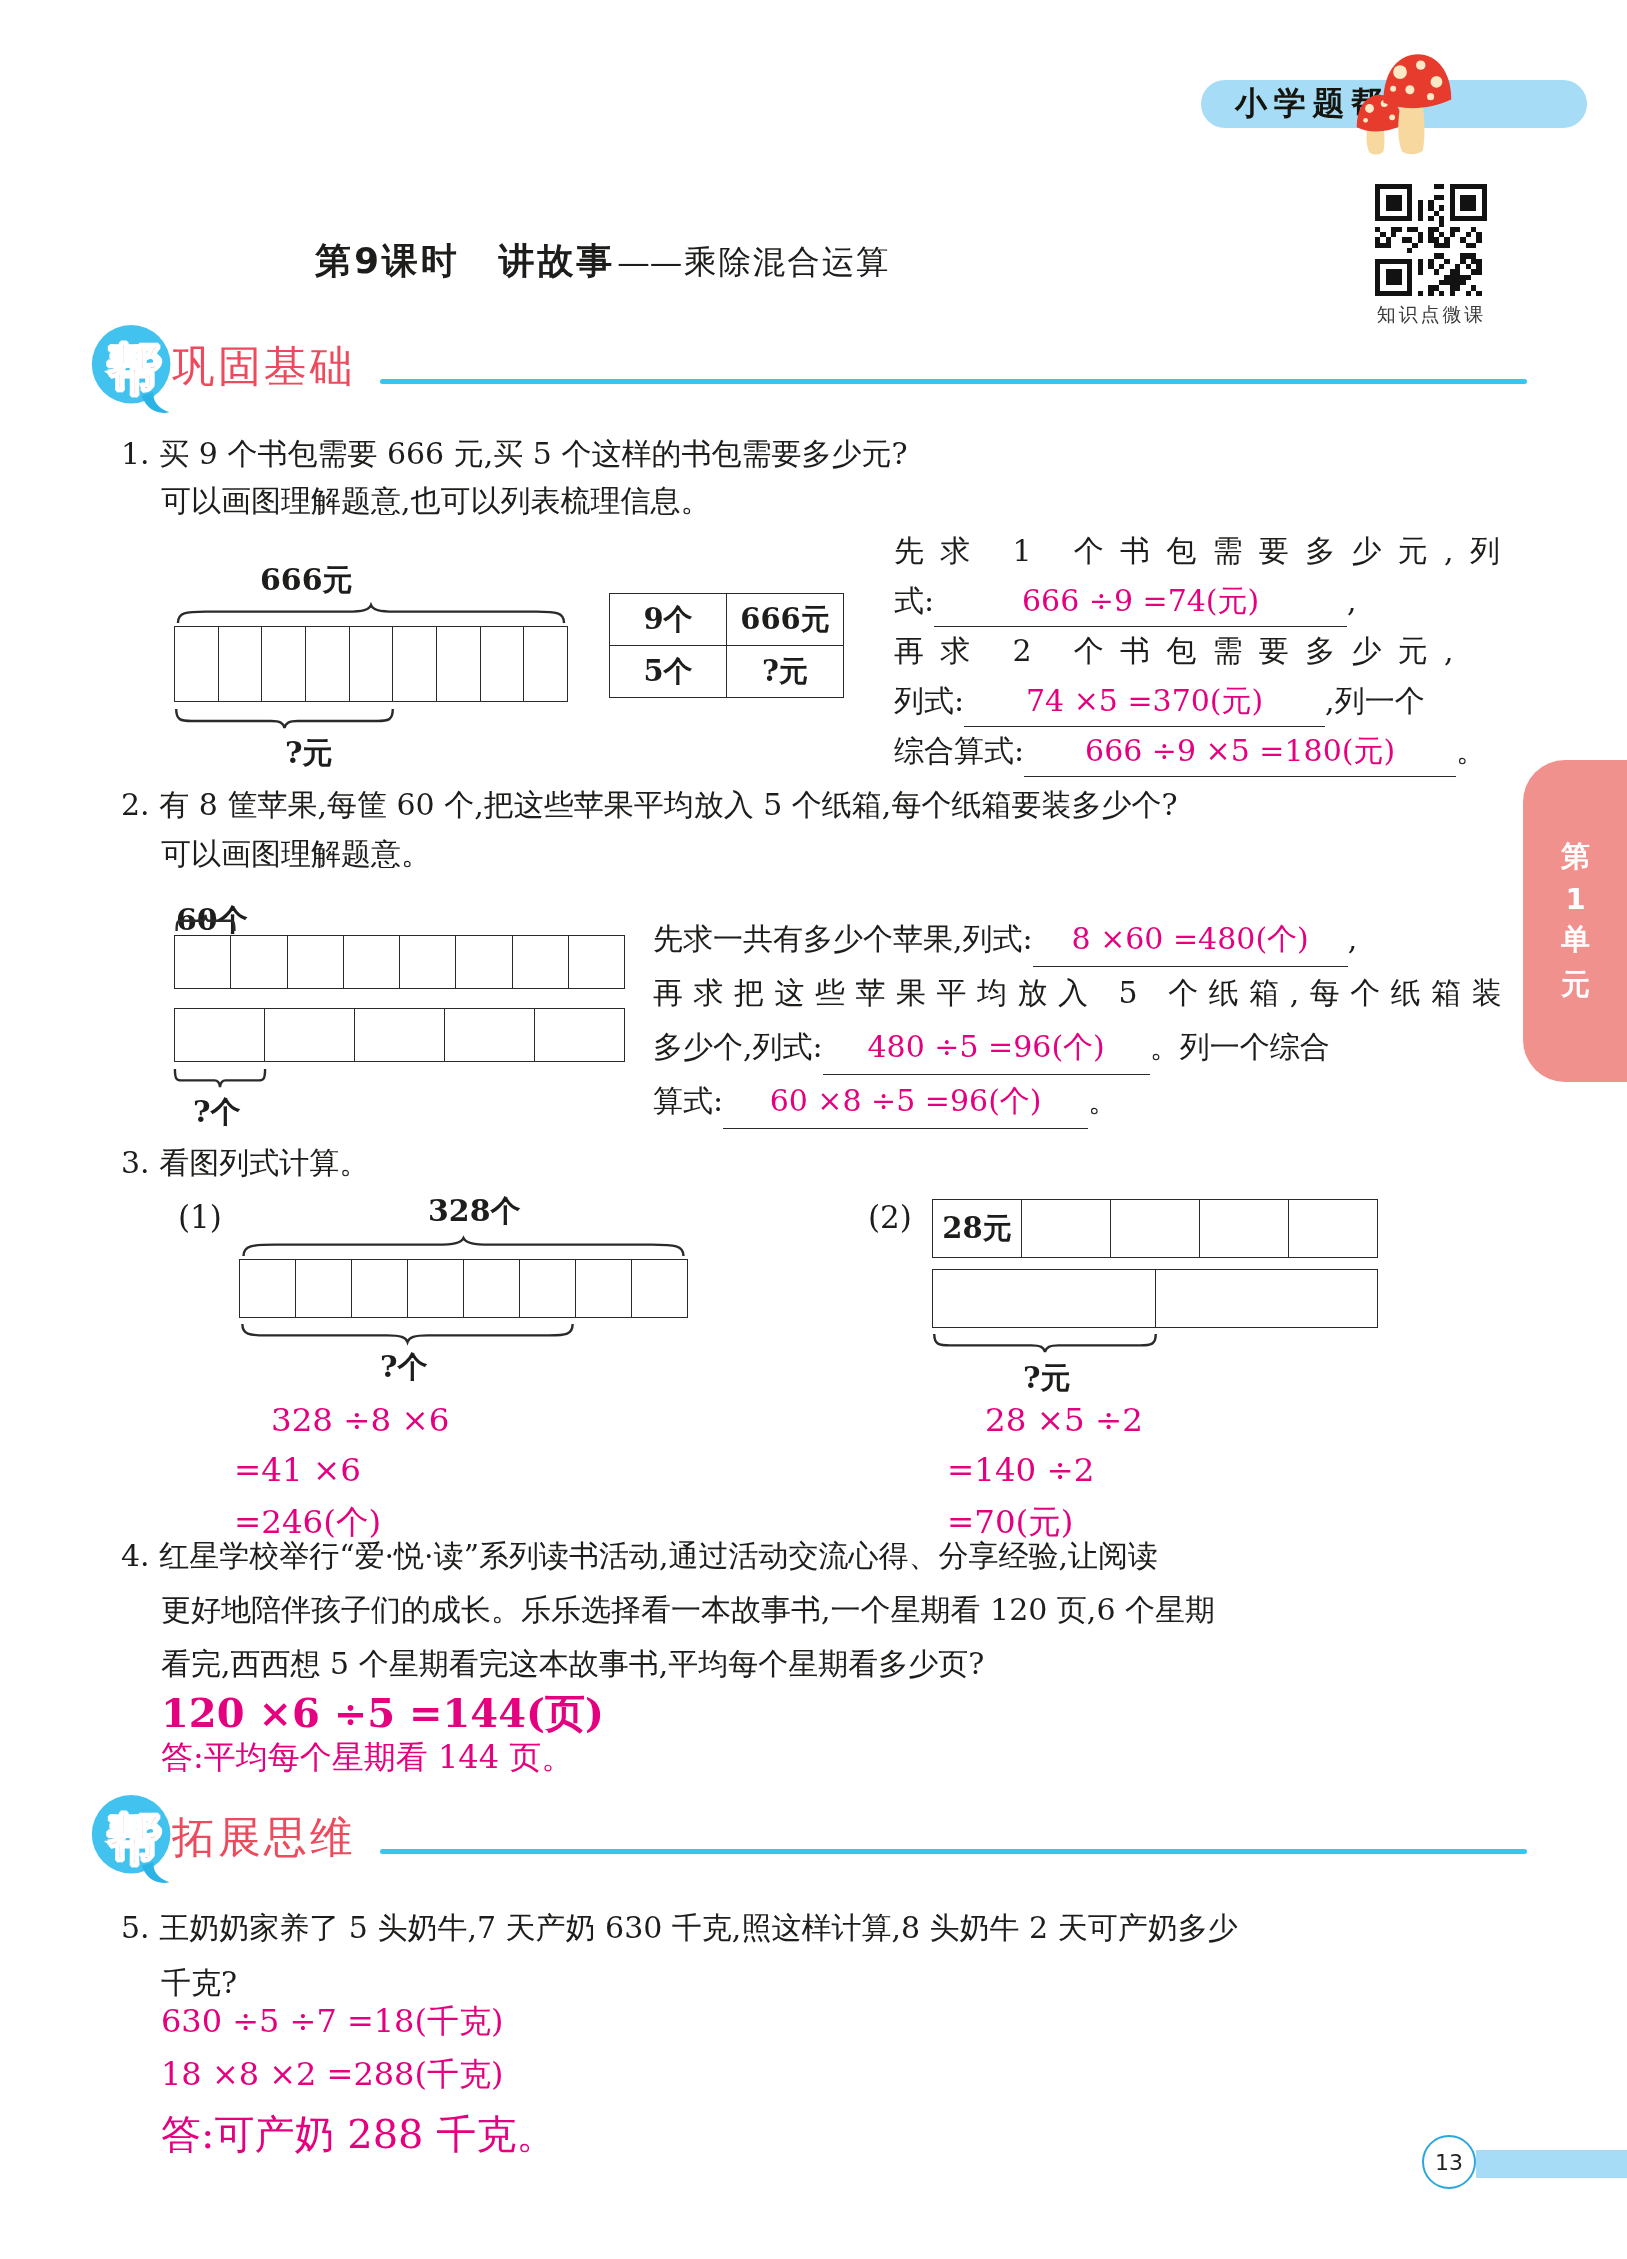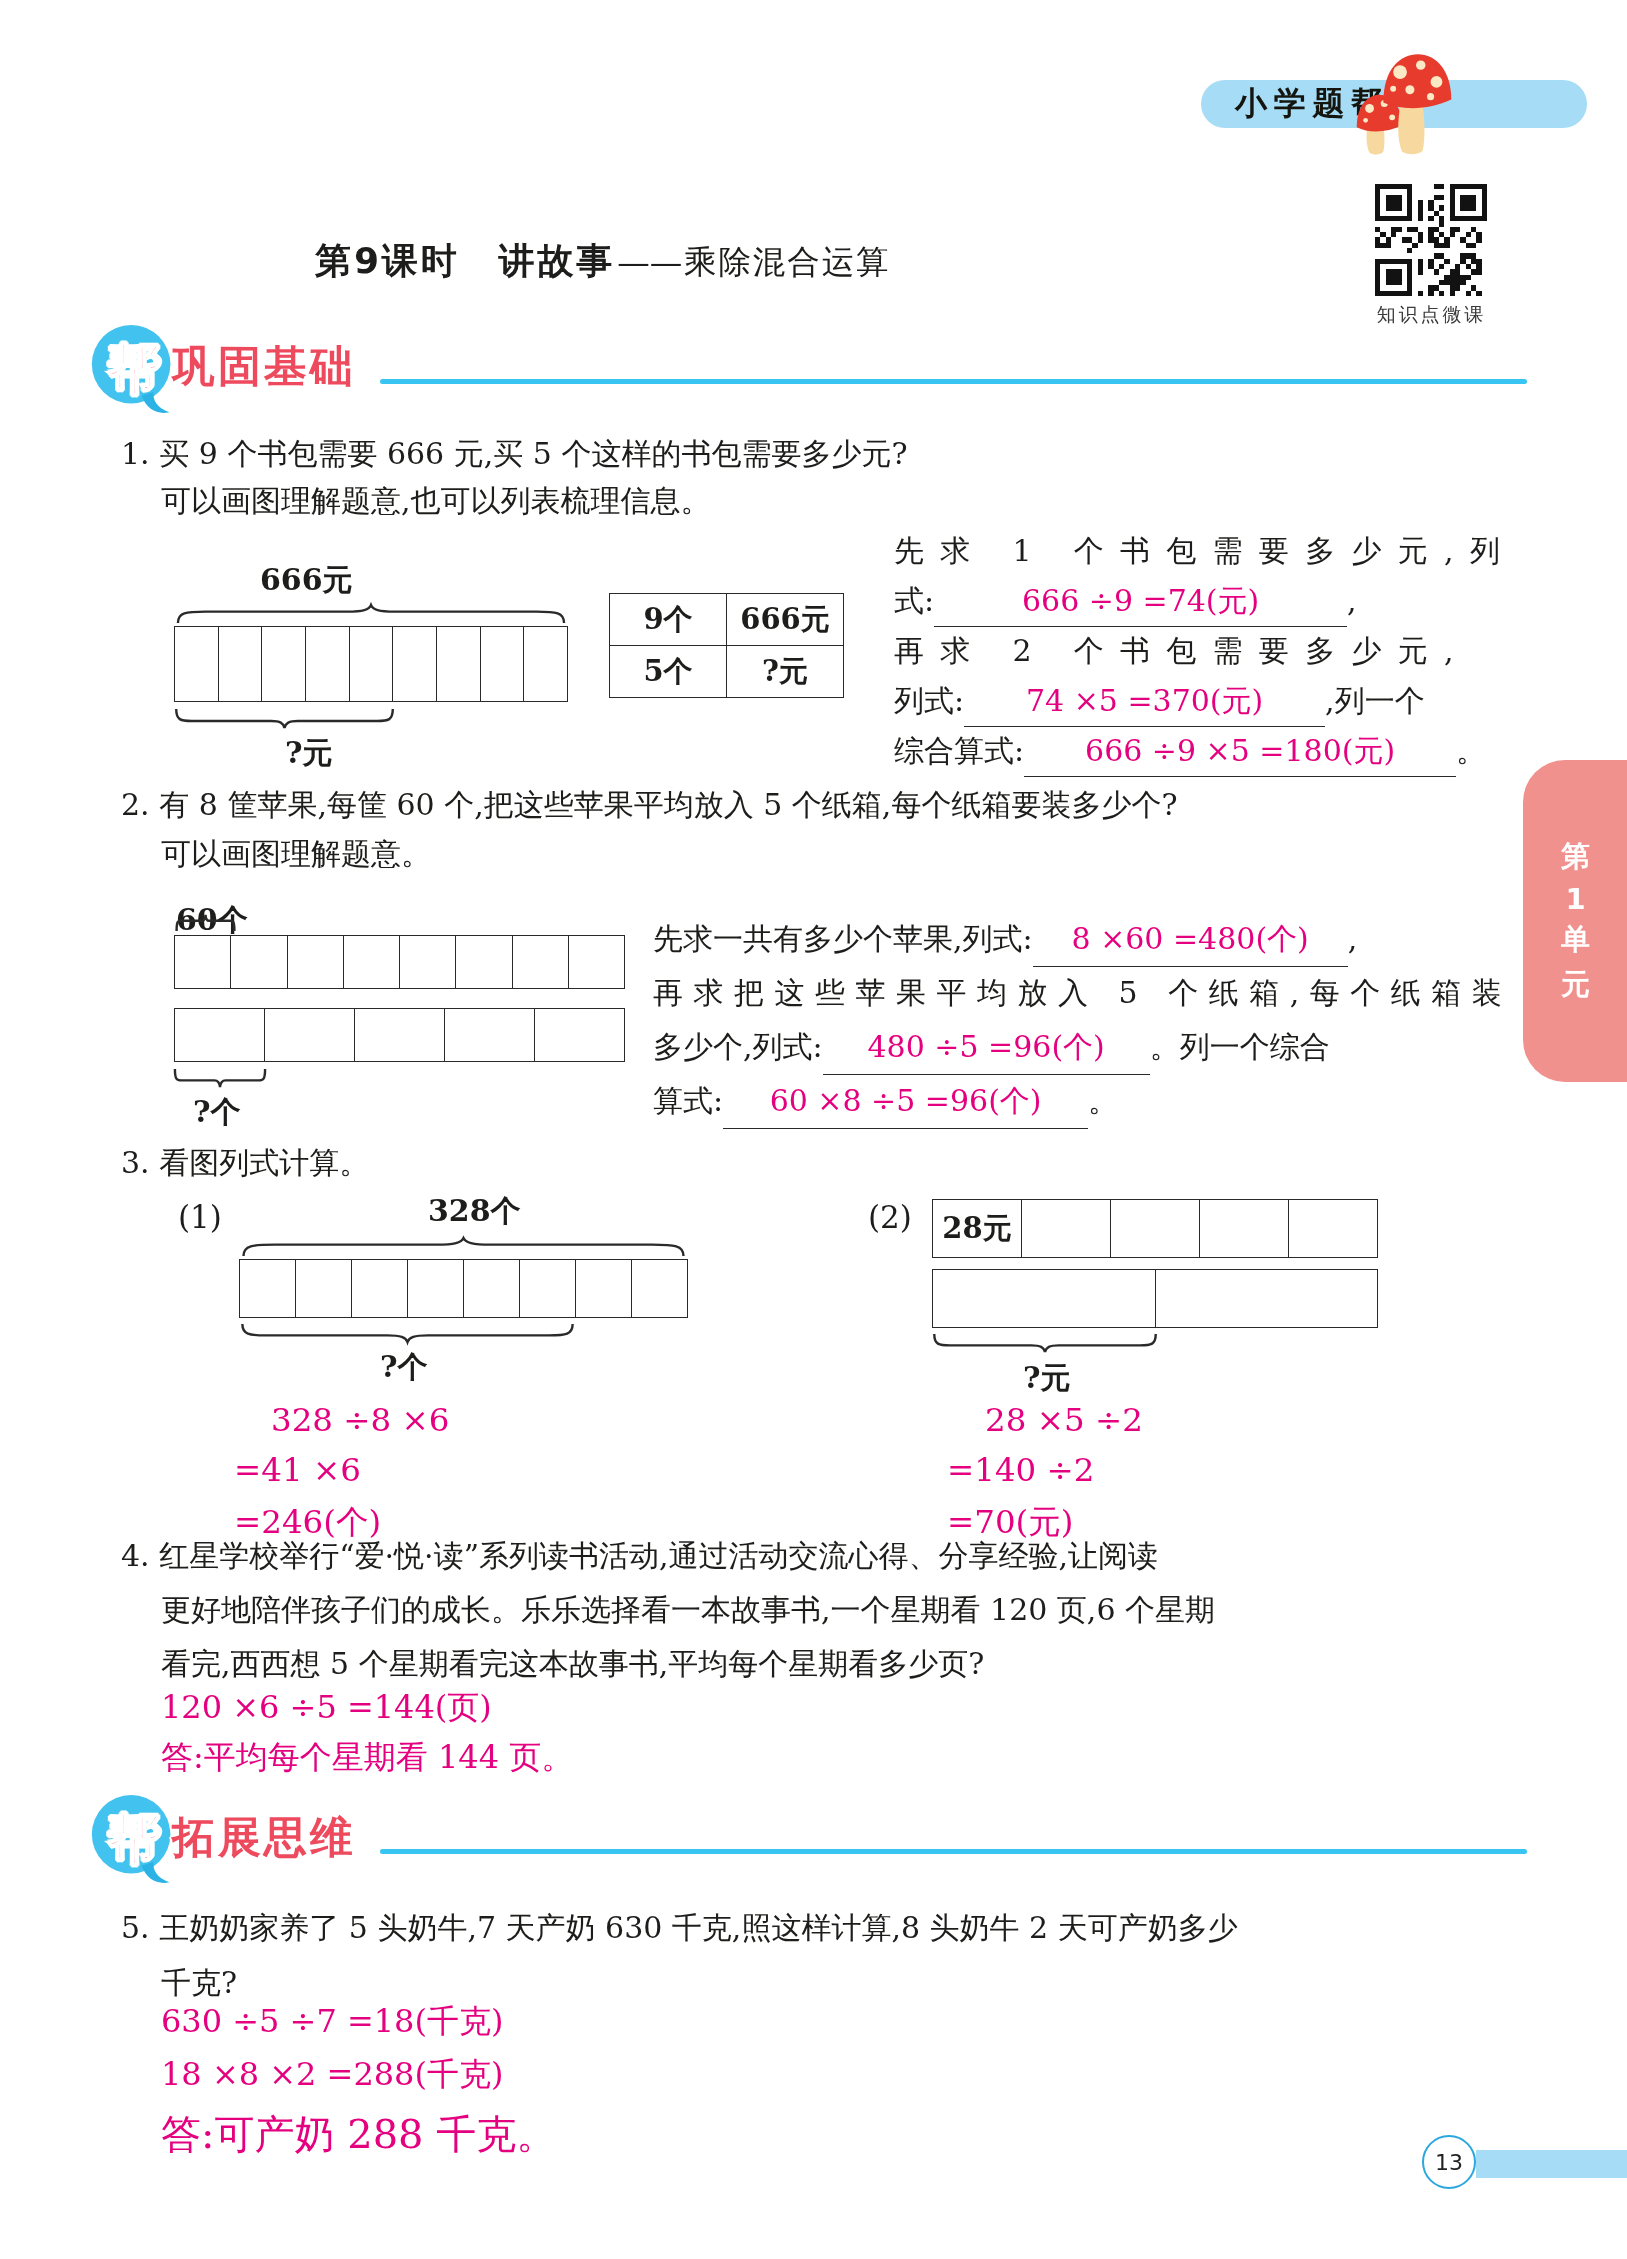--- a/index.html
+++ b/index.html
@@ -26,21 +26,21 @@
 
   
   .sec-blob{position:absolute;width:92px;height:92px;}
   #sec1-blob{left:88px;top:323px;} #sec2-blob{left:88px;top:1793px;}
   .sec-badge{position:absolute;font-family:"DejaVu Sans","Liberation Sans",sans-serif;
              font-weight:bold;font-size:55px;color:var(--red);
              -webkit-text-stroke:1.9px #fff;
              text-shadow:-1.9px 0 #fff,1.9px 0 #fff,0 -1.9px #fff,0 1.9px #fff;}
   #sec1-badge{left:107px;top:333px;} #sec2-badge{left:107px;top:1803px;}
   .sec-label{position:absolute;font-family:"DejaVu Sans","Liberation Sans",sans-serif;
-             font-weight:bold;font-size:43px;color:var(--red);letter-spacing:2.9px;
+             font-weight:normal;font-size:43px;color:var(--red);letter-spacing:2.9px;
              text-shadow:-1.9px 0 #fff,1.9px 0 #fff,0 -1.9px #fff,0 1.9px #fff;}
   #sec1-label{left:172px;top:338px;} #sec2-label{left:172px;top:1809px;}
   .sec-line{position:absolute;height:4.8px;background:var(--cyan);border-radius:2.9px;}
   #sec1-line{left:380px;top:379px;width:1147px;} #sec2-line{left:380px;top:1849px;width:1147px;}
 
   
   .ptext{position:absolute;font-size:30px;}
   .pline{white-space:nowrap;}
   .pnum{margin-right:9.6px;}
   .indent{margin-left:40px;}
@@ -85,21 +85,21 @@
   #p3-d2-label{position:absolute;left:868px;top:1199px;font-size:31px;}
   #p3-d2-bar1{left:932px;top:1199px;width:446px;height:59px;}
   #p3-d2-bar2{left:932px;top:1269px;width:446px;height:59px;}
   #p3-d2-ubrace{left:932px;top:1334px;width:226px;height:19px;}
   #p3-d2-botlabel{left:1023px;top:1358px;}
 
   
   .pink{position:absolute;color:var(--pink);font-size:32.5px;white-space:nowrap;}
   #p3-a1-1{left:271px;top:1401px;} #p3-a1-2{left:234px;top:1451px;} #p3-a1-3{left:234px;top:1501px;}
   #p3-a2-1{left:985px;top:1401px;} #p3-a2-2{left:947px;top:1451px;} #p3-a2-3{left:947px;top:1501px;}
-  #p4-a1{left:161px;top:1686px;font-size:32px;} #p4-a2{left:161px;top:1736px;font-size:32px;}
+  #p4-a1{left:161px;top:1686px;font-size:40px;font-weight:bold;} #p4-a2{left:161px;top:1736px;font-size:32px;}
   #p5-a1{left:161px;top:2000px;font-size:32px;} #p5-a2{left:161px;top:2053px;font-size:32px;}
   #p5-a3{left:161px;top:2107px;font-size:40px;}
 
   
   .solblock{position:absolute;font-size:30px;}
   #p1-sol{left:894px;top:526px;width:621px;}
   #p1-sol .sline{height:50px;line-height:50px;white-space:nowrap;}
   #p2-sol{left:653px;top:912px;width:865px;}
   #p2-sol .sline{height:54px;line-height:54px;white-space:nowrap;}
   .sp-wide{letter-spacing:16.3px;}

